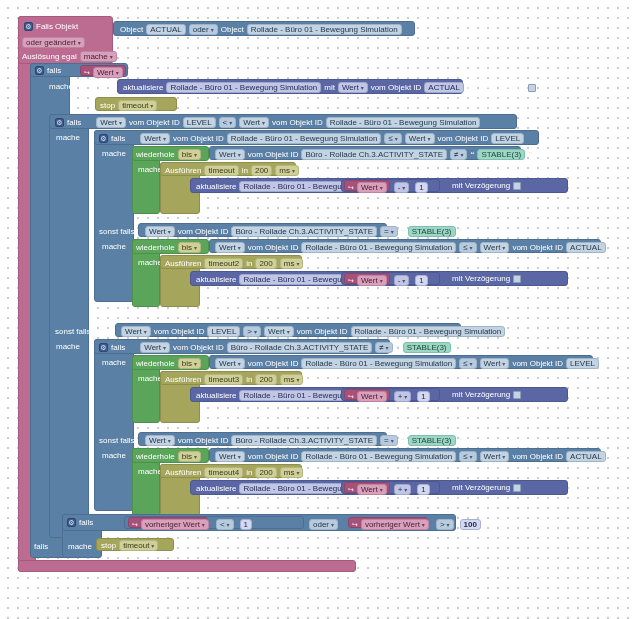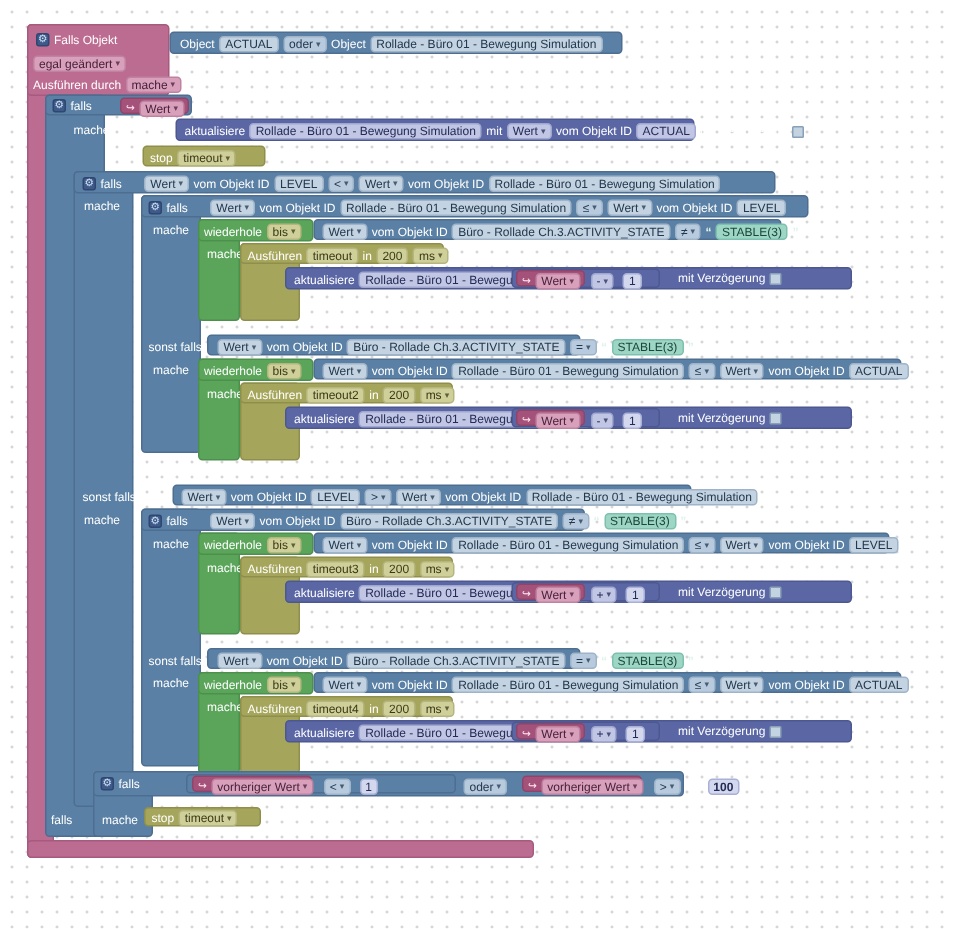--- a/index.html
+++ b/index.html
@@ -78,27 +78,27 @@
 <div class="blk hat" style="left:18px; top:16px; width:95px; height:48px;"></div>
 <div class="blk hat" style="left:18px; top:560px; width:338px; height:12px;"></div>
 
 <div class="row" style="left:24px; top:22px;">
   <span class="gear pinkg">⚙</span>
   <span class="lbl">Falls Objekt</span>
 </div>
 
 <div class="row" style="left:22px; top:37px;">
   <span class="fld pink">
-    <span>egal geändert</span>
+    <span>oder geändert</span>
     <span class="caret">▾</span>
   </span>
 </div>
 
 <div class="row" style="left:22px; top:51px;">
-  <span class="lbl">Ausführen durch</span>
+  <span class="lbl">Auslösung egal</span>
   <span class="fld pink">
     <span>mache</span>
     <span class="caret">▾</span>
   </span>
 </div>
 
 <div class="blk ctrl" style="left:113px; top:21px; width:302px; height:15px;"></div>
 <div class="row" style="left:120px; top:24px;">
   <span class="lbl">Object</span>
   <span class="fld">ACTUAL</span>
@@ -577,21 +577,21 @@
 <div class="row" style="left:352px; top:519px;">
   <span class="ga">↪</span>
   <span class="fld pink">
     <span>vorheriger Wert</span>
     <span class="caret">▾</span>
   </span>
   <span class="fld dk" style="margin-left:4px;">
     <span>&gt;</span>
     <span class="caret">▾</span>
   </span>
-  <span class="fld num" style="margin-left:15px;font-weight:bold;">100</span>
+  <span class="fld num" style="margin-left:3px;font-weight:bold;">100</span>
 </div>
 <span class="side" style="left:68px; top:542px;">mache</span>
 <div class="blk stop" style="left:96px; top:538px; width:78px; height:13px;"></div>
 <div class="row" style="left:101px; top:540px;">
   <span class="lbl">stop</span>
   <span class="fld olive">
     <span>timeout</span>
     <span class="caret">▾</span>
   </span>
 </div>

